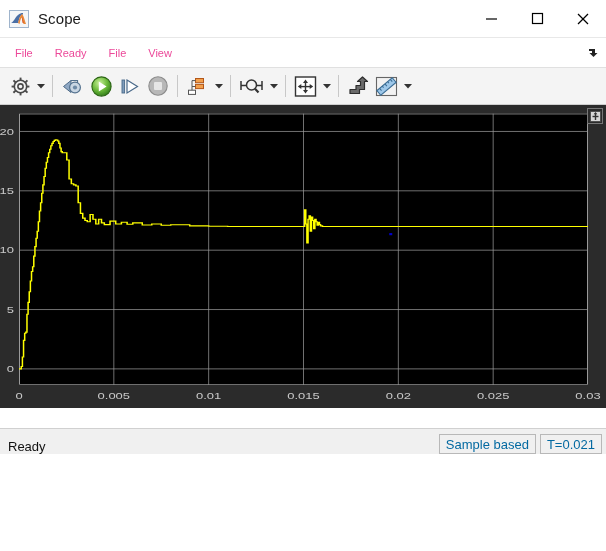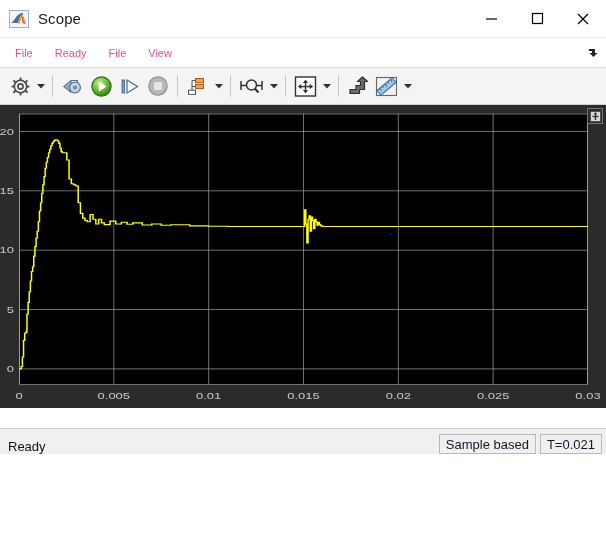--- a/index.html
+++ b/index.html
@@ -130,21 +130,21 @@
     margin-top: 20px;
   }
   #status-msg { padding-left: 8px; flex: 1 1 auto; }
   .status-panel {
     height: 20px;
     display: flex; align-items: center;
     padding: 0 6px;
     margin-right: 4px;
     border: 1px solid #b8b8b8;
     background: #f0f0f0;
-    font-size: 13px; color: #0f172a;
+    font-size: 13px; color: #0369a1;
     white-space: nowrap;
   }
 </style>
 </head>
 <body>
 
 <div id="app">
 
   <div id="titlebar">
     <div id="app-icon">

